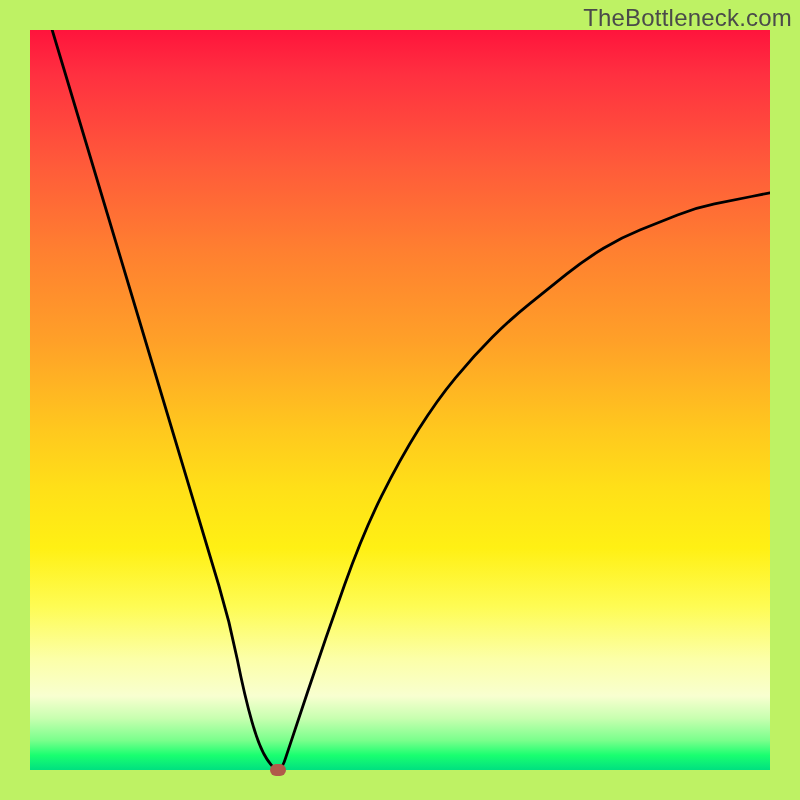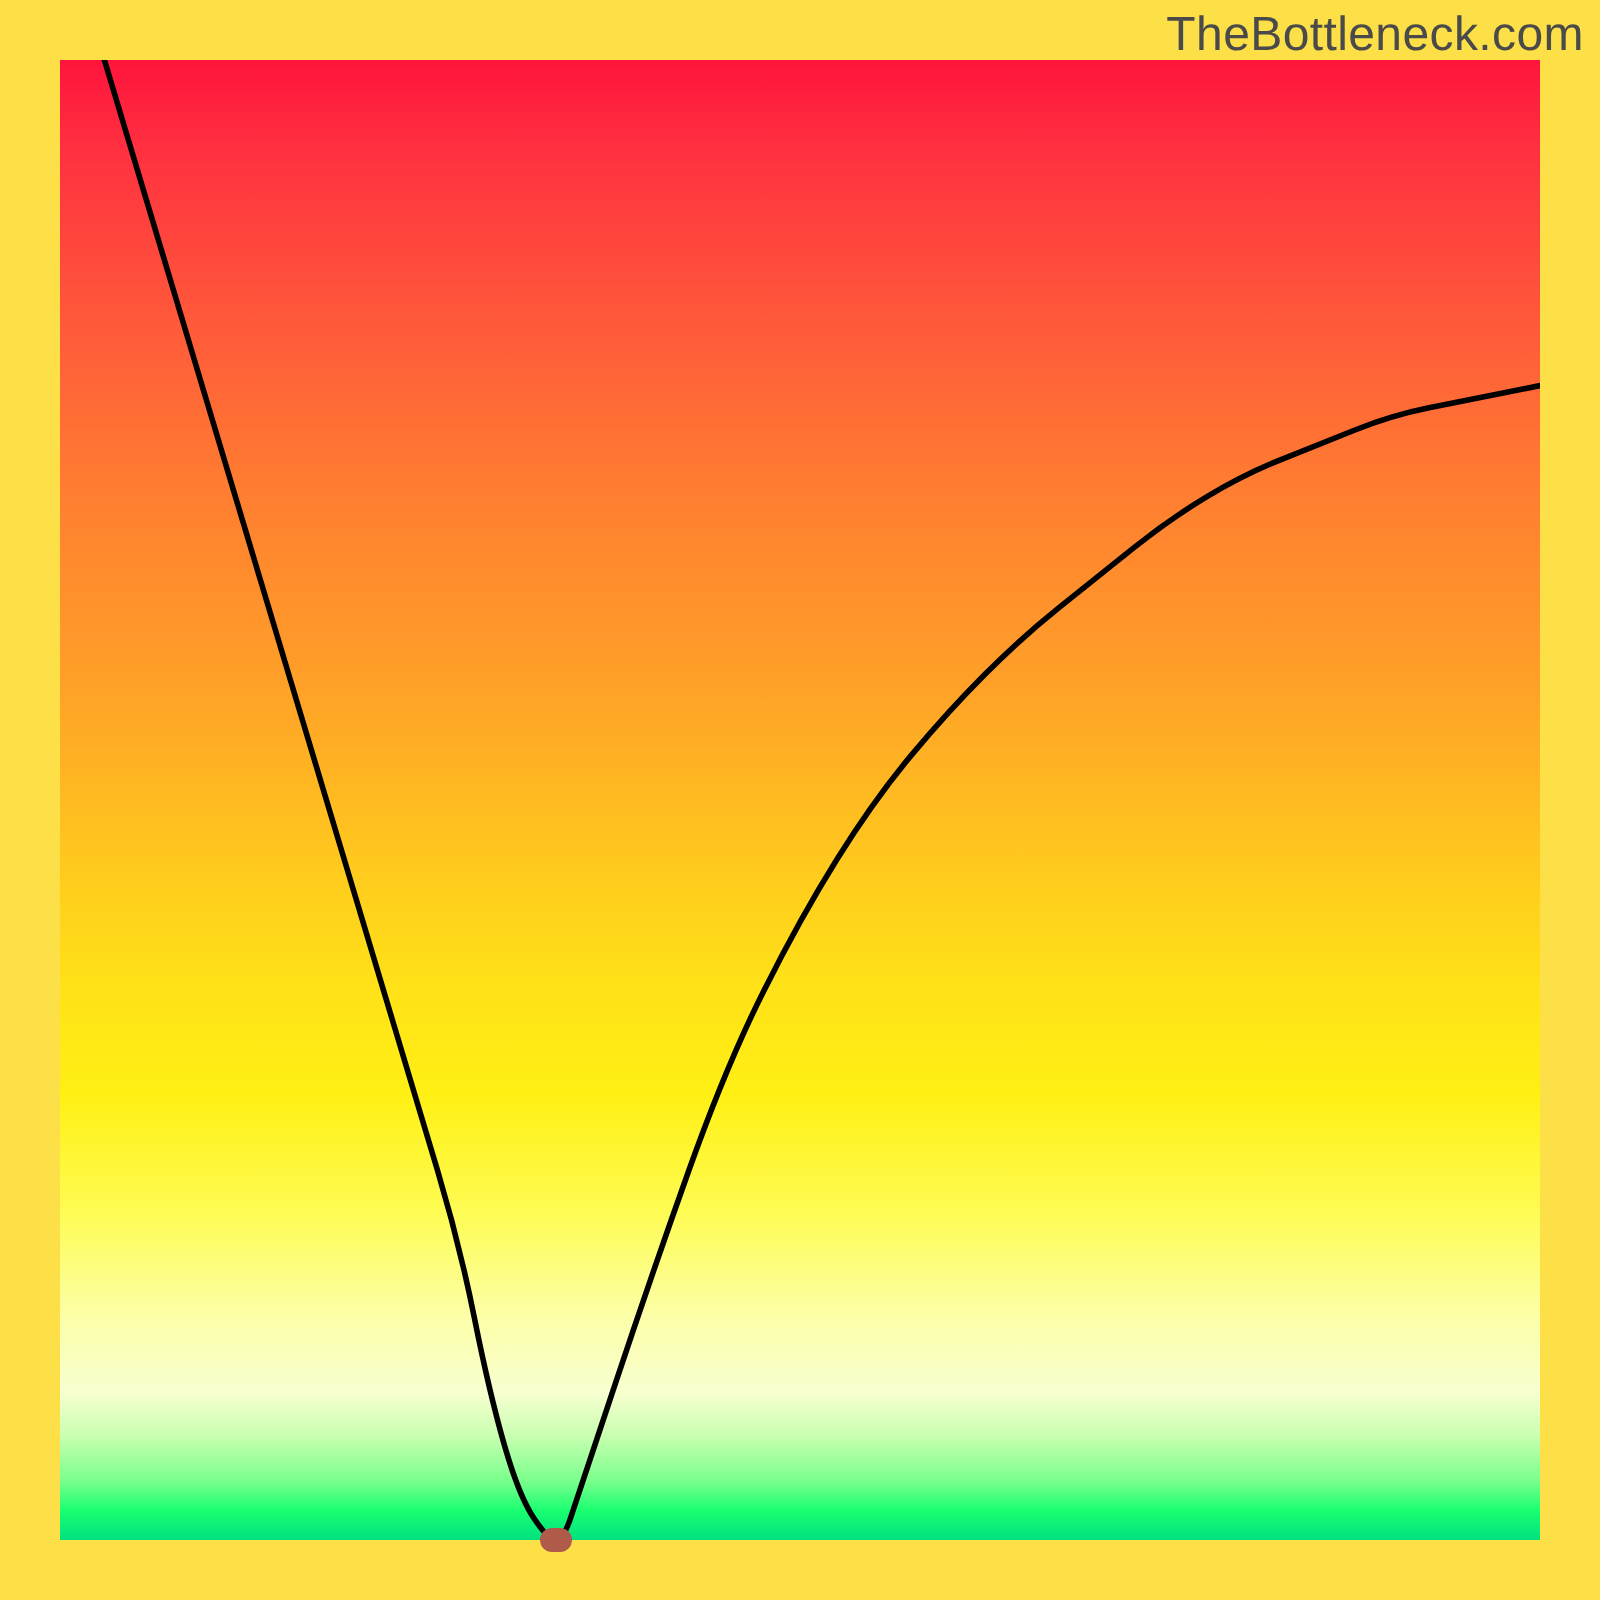--- a/index.html
+++ b/index.html
@@ -10,21 +10,21 @@
     background: #000;
     font-family: Arial, Helvetica, sans-serif;
     overflow: hidden;
   }
   .frame {
     position: absolute;
     left: 0;
     top: 0;
     width: 800px;
     height: 800px;
-    background: #fde047;
+    background: #bef264;
   }
   .plot {
     position: absolute;
     left: 30px;
     top: 30px;
     width: 740px;
     height: 740px;
     background: linear-gradient(to bottom,
       #ff143c 0%,
       #ff3040 6%,

